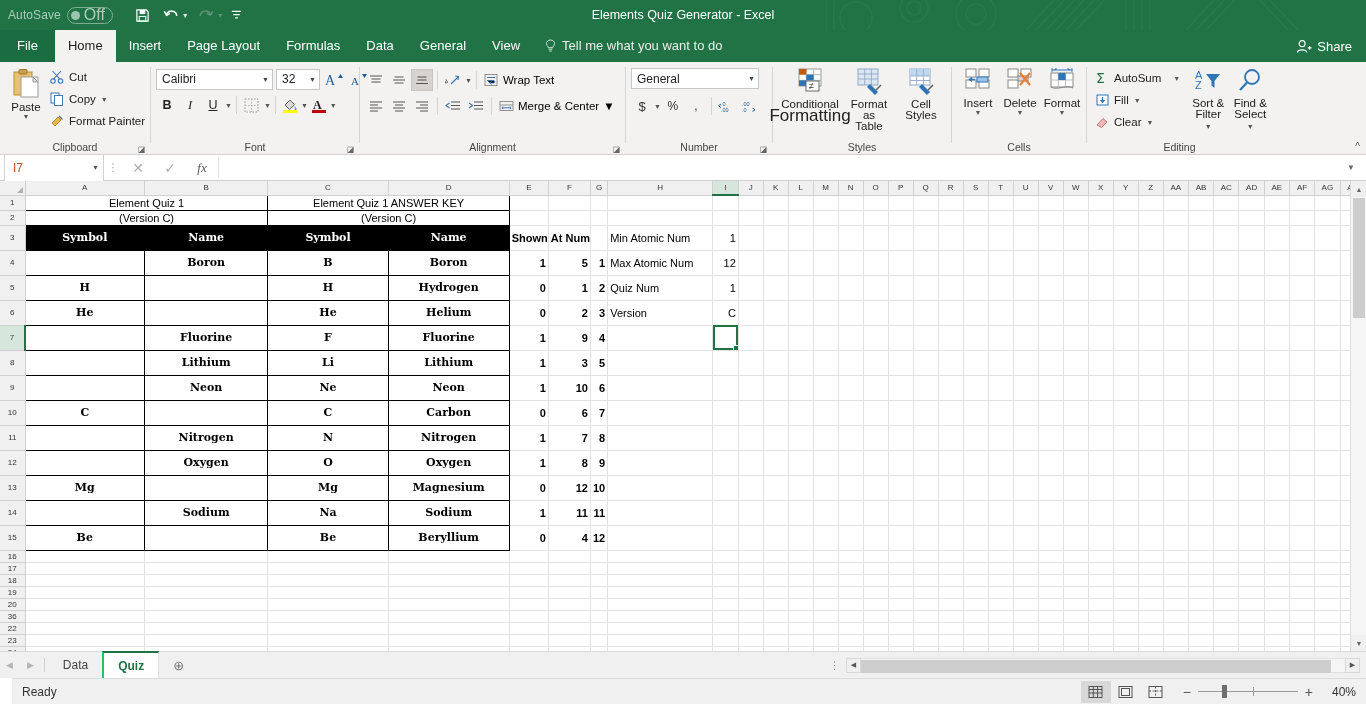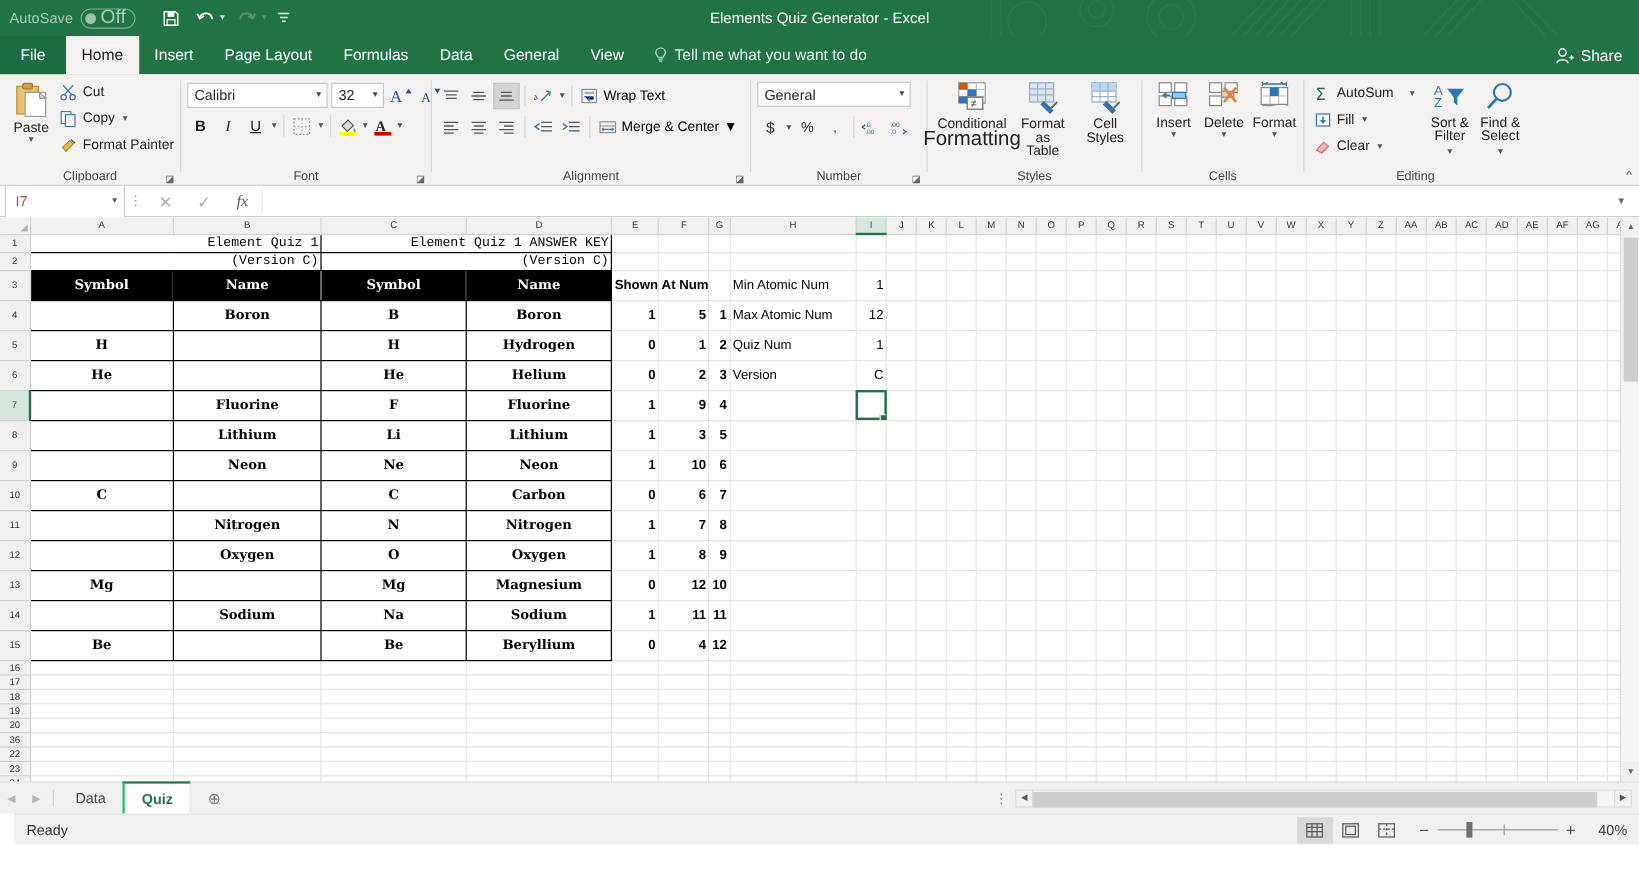--- a/index.html
+++ b/index.html
@@ -187,22 +187,22 @@
     width: 26px;
   }
   .rownum.sel { background: #d6e6dc; border-right: 2px solid #217346; color:#11603a;}
   td.cell {
     border-right: 1px solid #e2e2e2; border-bottom: 1px solid #e2e2e2;
     padding: 0 2px; font-size: 11px; color: #000; overflow: hidden; white-space: nowrap;
   }
   
   .qz { border: 1px solid #000 !important; text-align: center; vertical-align: middle;
         font-family: "DejaVu Serif", serif; font-weight: bold; color: #000; background:#fff; }
-  .qz-title { border: 1px solid #000 !important; text-align: right; font-size: 9.5px;
-              font-family: Liberation Mono, monospace; font-weight: normal; background:#fff;}
+  .qz-title { border: 1px solid #000 !important; text-align: center; font-size: 9.5px;
+              font-family: Liberation Sans, sans-serif; font-weight: normal; background:#fff;}
   .qz-head {
     background: #000 !important; color: #fff !important; font-size: 18px;
     font-family: "DejaVu Serif", serif; font-weight: bold; text-align:center;
     border: 1px solid #000 !important;
   }
   .sym { font-size: 24px; }
   .nam { font-size: 14px; }
   .param-lbl { font-size: 14px; color: #1f3864; text-align: left; padding-left: 4px;
                font-family: "Liberation Sans", sans-serif;}
   .param-val { font-size: 14px; color: #1f3864; text-align: right; padding-right: 5px;

